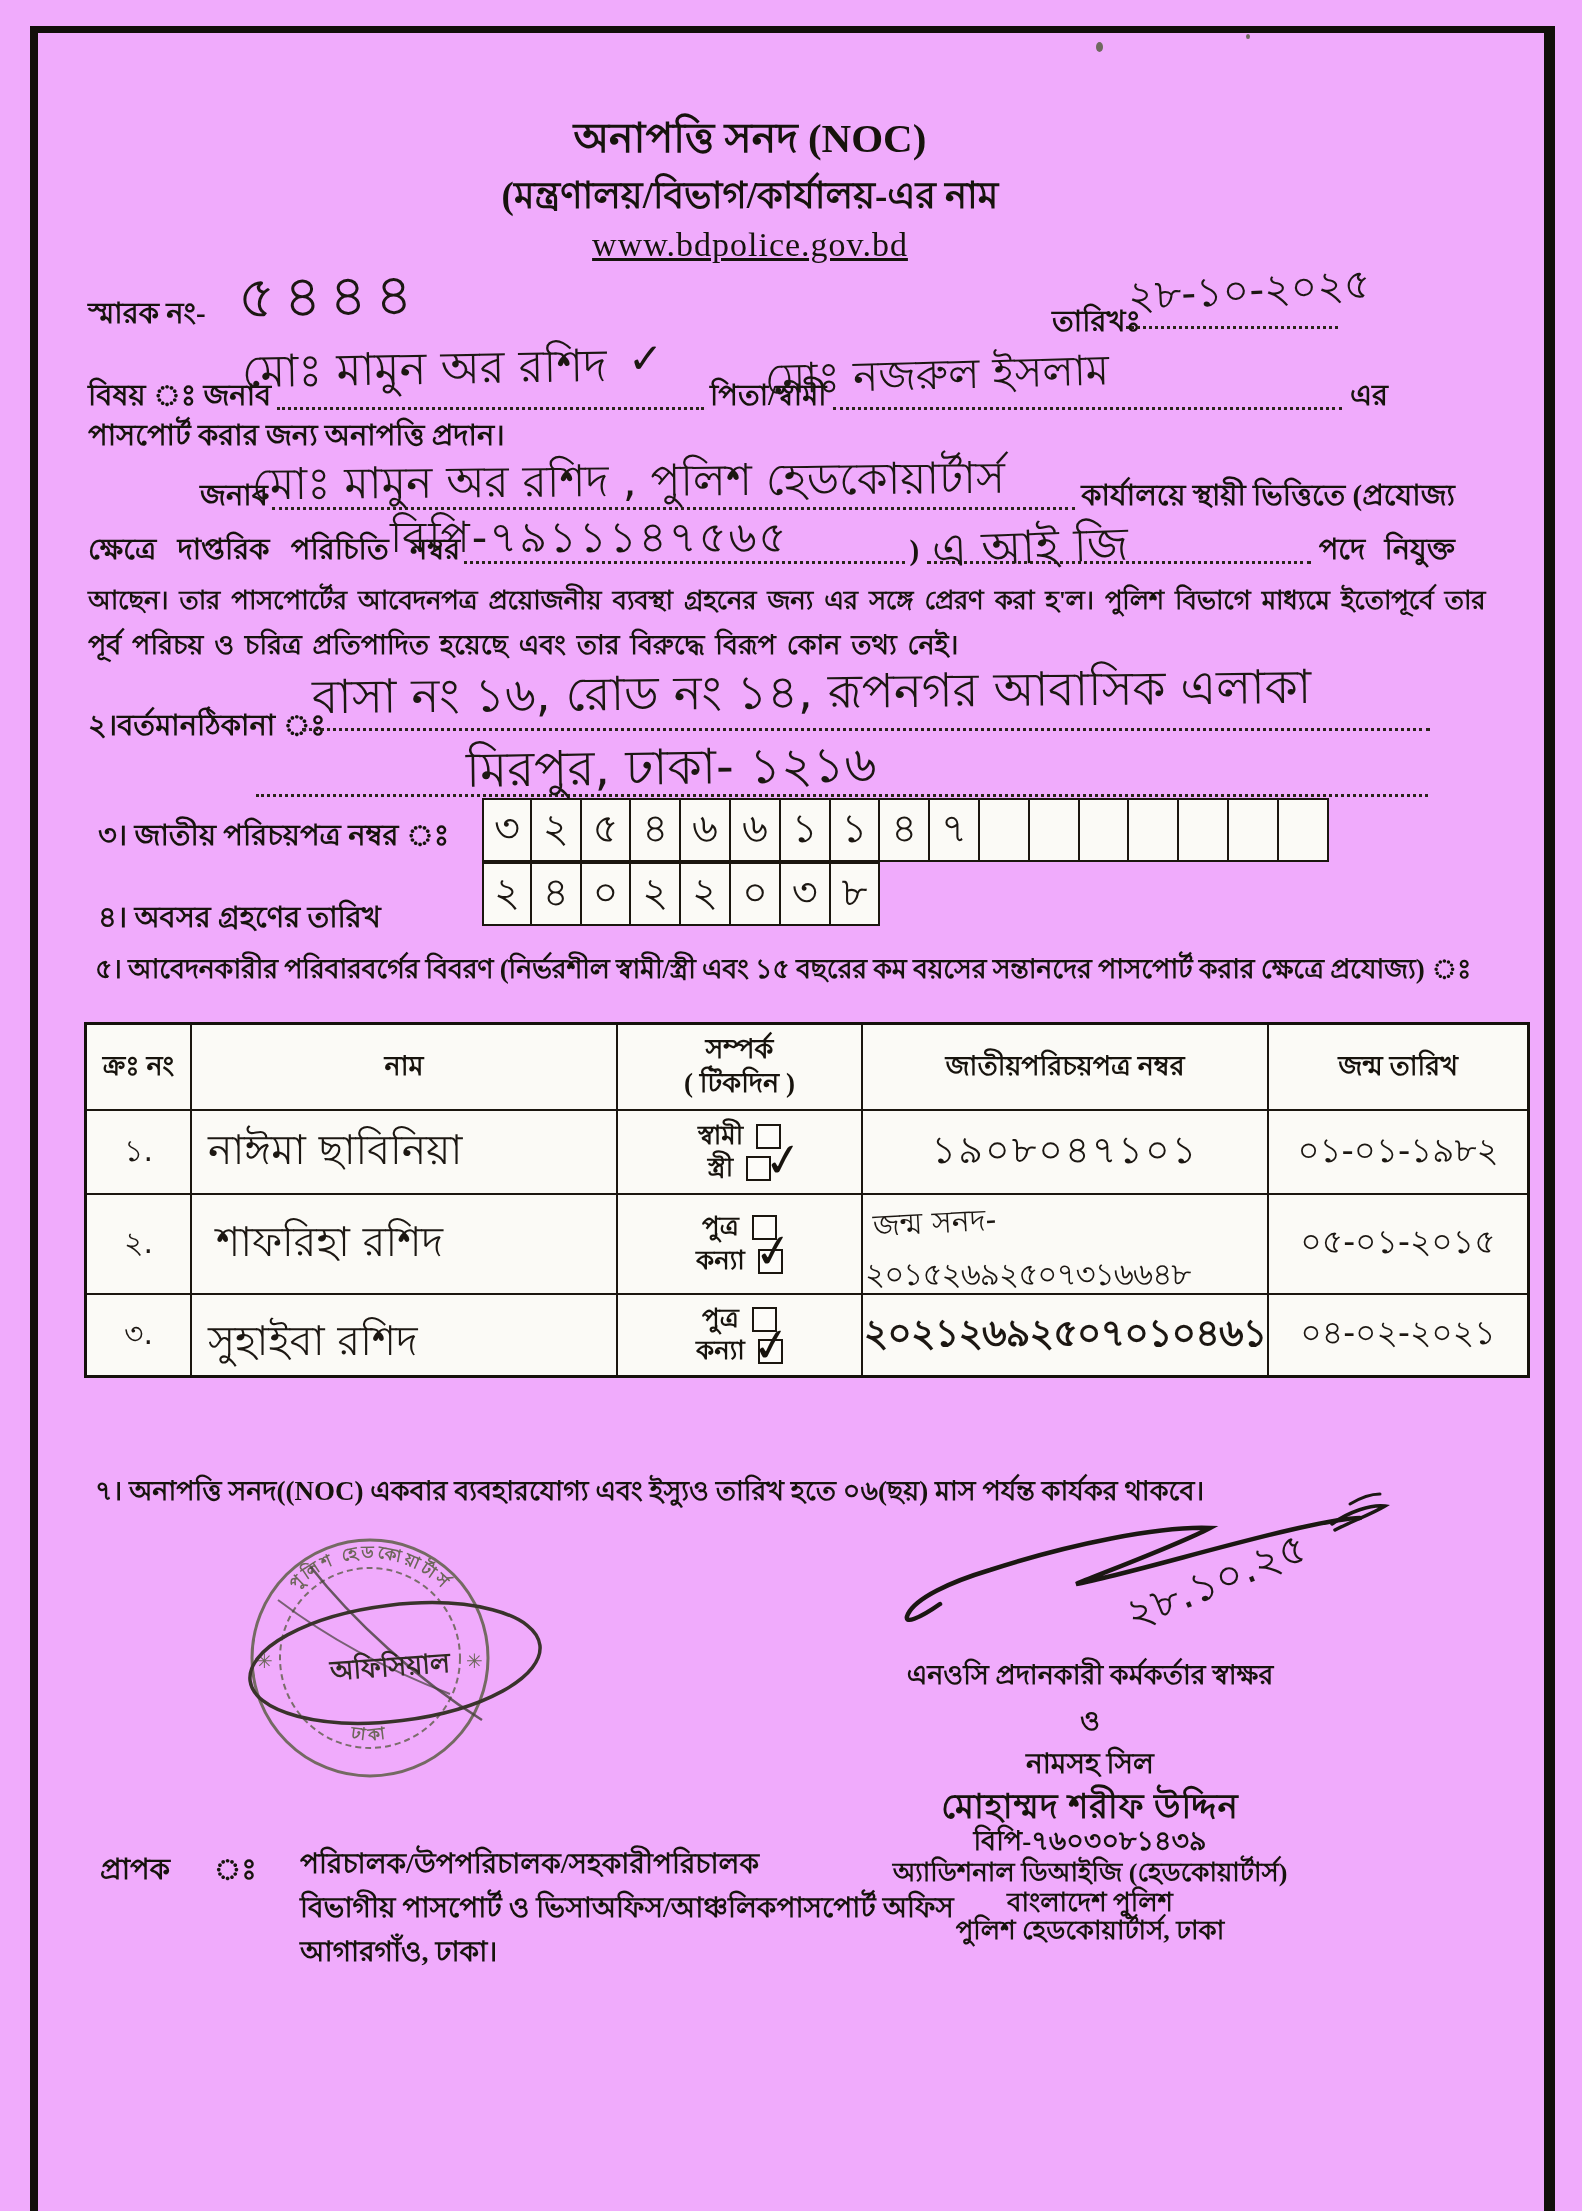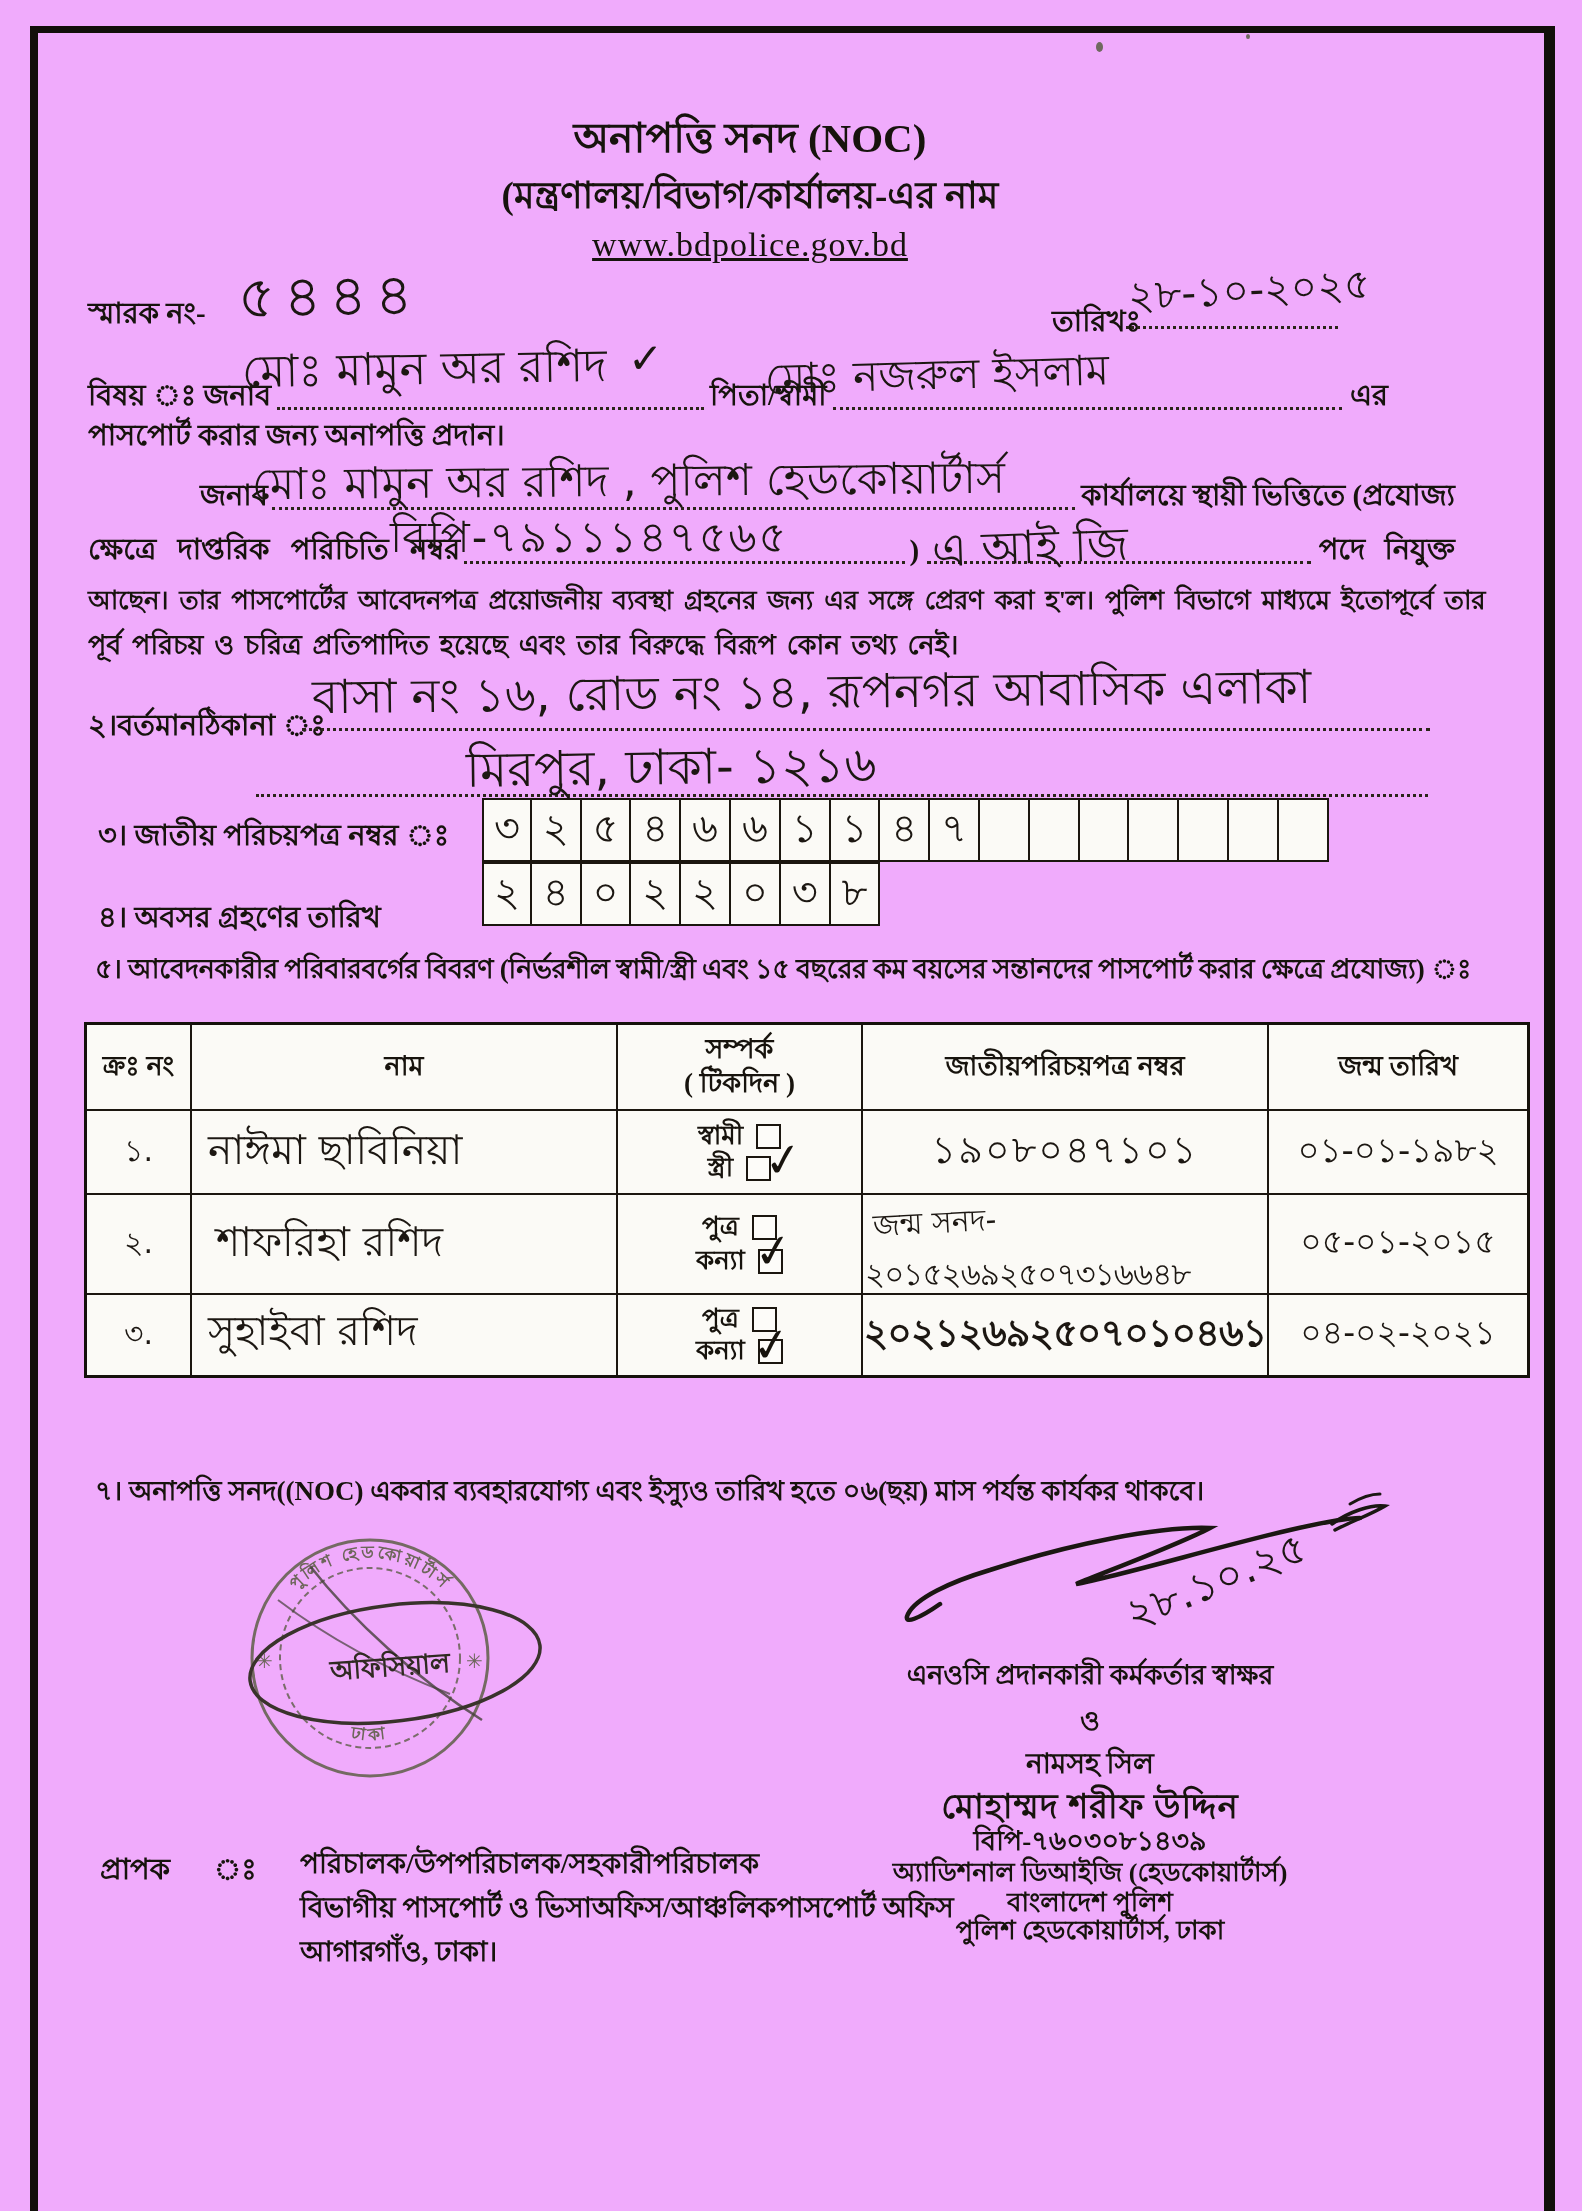--- a/index.html
+++ b/index.html
@@ -168,21 +168,21 @@
         <span class="tick hw" style="left:58px;top:-20px;">✓</span>
       </div>
     </div>
     <div class="tc" style="align-items:flex-start;justify-content:flex-start;">
       <span class="hw" style="font-size:30px;margin:4px 0 0 10px;transform:rotate(-3deg);">জন্ম সনদ-</span>
       <span class="hw" style="font-size:31px;letter-spacing:-1px;margin-left:2px;">২০১৫২৬৯২৫০৭৩১৬৬৪৮</span>
     </div>
     <div class="tc nr hw" style="font-size:33px;">০৫-০১-২০১৫</div>
 
     <div class="tc nb hw" style="font-size:30px;">৩.</div>
-    <div class="tc nb hw" style="font-size:41px;align-items:flex-start;padding-left:16px;justify-content:flex-start;padding-top:4px;">সুহাইবা রশিদ</div>
+    <div class="tc nb hw" style="font-size:41px;align-items:flex-start;padding-left:16px;justify-content:flex-start;padding-top:14px;">সুহাইবা রশিদ</div>
     <div class="tc nb" style="gap:6px;">
       <div class="relline">
           <span>পুত্র</span>
           <span class="cb"></span>
         </div>
       <div class="relline" style="position:relative;">
           <span>কন্যা</span>
           <span class="cb"></span>
         <span class="tick hw" style="left:56px;top:-16px;">✓</span>
       </div>

